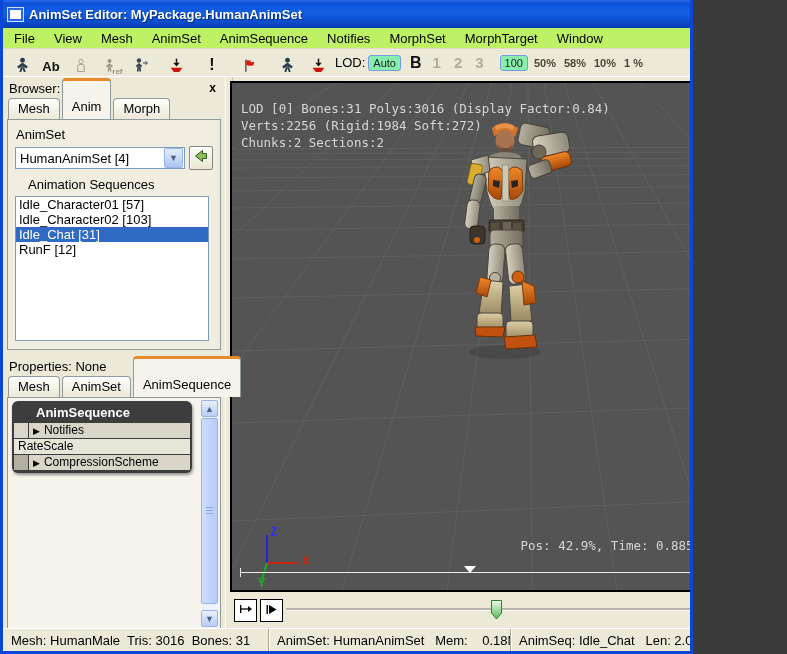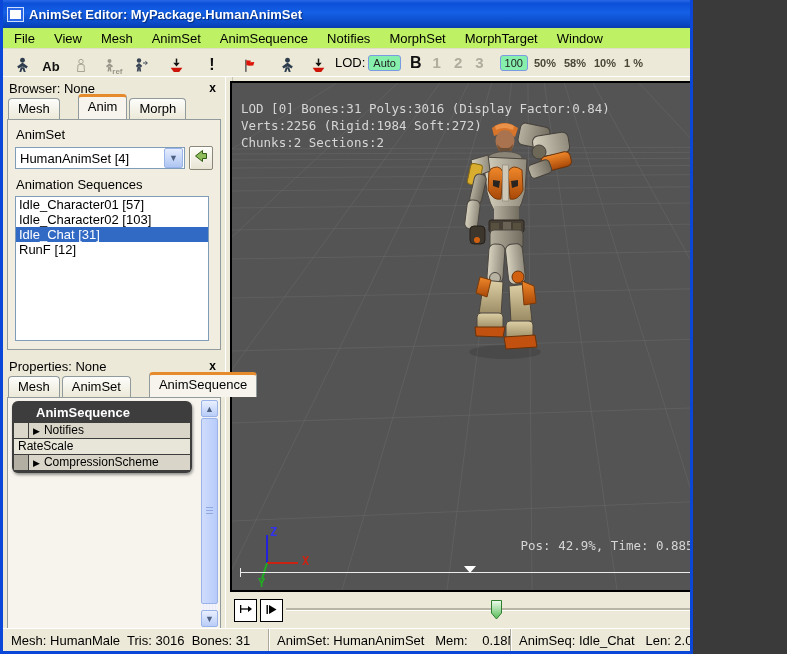--- a/index.html
+++ b/index.html
@@ -34,22 +34,22 @@
   .tb-btn{background:#86efac;border:1px solid #7a9ae1;border-radius:3px;font-size:11px;
     padding:1px 4px;color:#222;}
   .tb-num{font-size:15px;font-weight:bold;color:#b0ac9e;}
   
   .leftcol{position:absolute;left:0;top:77px;width:222px;height:551px;background:#ece9d8;}
   .panel-header{display:flex;align-items:center;font-size:13px;color:#000;height:18px;padding:0 6px;}
   .panel-close{margin-left:auto;font-weight:bold;font-size:12px;color:#000;padding:0 3px;}
   .tabs{display:flex;align-items:flex-end;height:22px;padding-left:5px;position:relative;z-index:2;}
   .tab{background:linear-gradient(180deg,#fdfdfb,#ece9d8);border:1px solid #919b9c;border-bottom:none;
     border-radius:4px 4px 0 0;padding:2px 9px 3px;font-size:13px;margin-right:2px;height:15px;}
-  .tab.active{background:#f6f4ec;border-top:3px solid #e68b2c;padding-top:2px;height:17px;
-    margin-top:-3px;position:relative;z-index:3;font-size:13px;margin-left:16px;}
+  .tab.active{background:#f6f4ec;border-top:3px solid #e68b2c;padding-top:18px;height:17px;
+    margin-top:-3px;position:relative;z-index:3;font-size:13px;}
   .panel-body{border:1px solid #919b9c;background:#f1eee1;position:relative;margin:0 4px;}
   .fieldlabel{font-size:13px;color:#000;}
   
   .combo{position:absolute;display:flex;align-items:center;background:#fff;border:1px solid #7f9db9;
     height:20px;font-size:13px;}
   .combo-text{padding-left:4px;flex:1;white-space:nowrap;overflow:hidden;}
   .combo-btn{width:17px;height:18px;margin:0 1px;border-radius:2px;border:1px solid #9ab3e8;
     background:linear-gradient(180deg,#e4ecfd,#aec5f2);display:flex;align-items:center;justify-content:center;
     color:#4d6185;font-size:9px;}
   .sqbtn{position:absolute;width:22px;height:22px;background:linear-gradient(180deg,#fdfdf9,#e8e4d4);
@@ -249,21 +249,21 @@
         <span class="combo-text">HumanAnimSet [4]</span>
         <span class="combo-btn">▼</span>
       </div>
       <div class="sqbtn" style="left:181px;top:26px">
         <span>
           <svg width="16" height="16" viewBox="0 0 16 16">
               <polygon points="9.5,2.5 2.5,8 9.5,13.5 9.5,10.5 13.5,10.5 13.5,5.5 9.5,5.5" fill="#8fbc5a" stroke="#2f5a14" stroke-width="1"></polygon>
             </svg>
         </span>
       </div>
-      <span class="fieldlabel" style="position:absolute;left:8px;top:57px">Animation Sequences</span>
+      <span class="fieldlabel" style="position:absolute;left:20px;top:57px">Animation Sequences</span>
       <div class="listbox" style="left:7px;top:76px;width:192px;height:143px">
         <div class="list-item">Idle_Character01 [57]</div>
         <div class="list-item">Idle_Character02 [103]</div>
         <div class="list-item selected">Idle_Chat [31]</div>
         <div class="list-item">RunF [12]</div>
       </div>
     </div>
 
     <div class="panel-header" style="margin-top:7px">
       <span>Properties: None</span>

